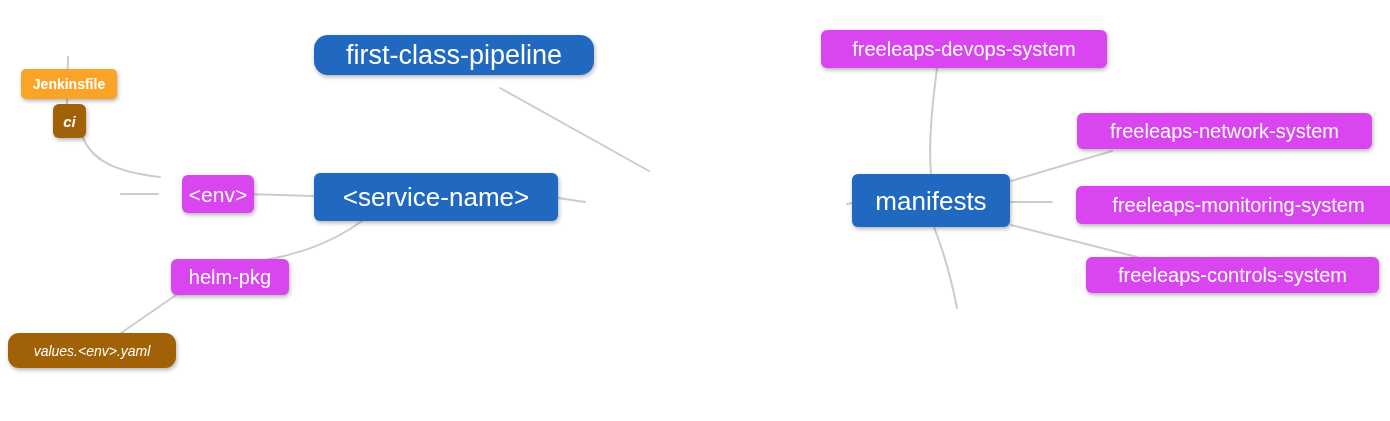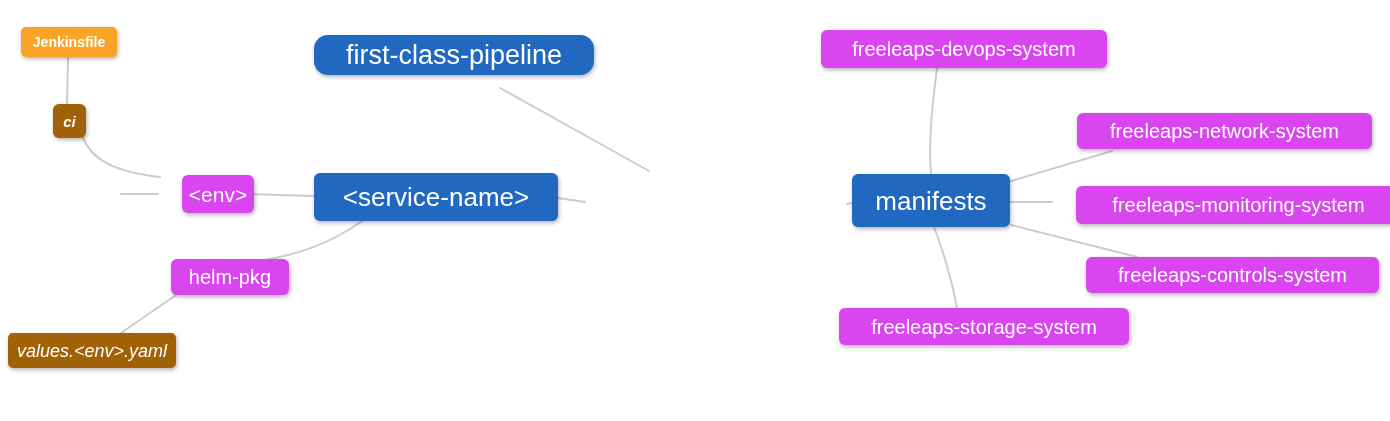--- a/index.html
+++ b/index.html
@@ -18,21 +18,21 @@
     display:flex;align-items:center;justify-content:center;
     color:#ffffff;
     white-space:nowrap;
     border-radius:6px;
     box-shadow:1px 2px 4px rgba(0,0,0,0.30);
     cursor:default;
     line-height:1;
   }
   .c-blue  {background:#2068C0;}
   .c-green {background:#d946ef;margin-left:24px;}
-  .c-orange{background:#F9A427;}
+  .c-orange{background:#F9A427;margin-top:42px;}
   .c-red   {background:#a16207;font-style:italic;}
   .c-dark  {background:#3D3938;}
 </style>
 </head>
 <body>
 
 <div class="canvas">
 
   <svg class="edges" viewBox="0 0 1390 421">
     <path d="M68,57 L67,104"></path>
@@ -53,32 +53,31 @@
 
   <div class="node c-orange" style="left:21px;top:27px;width:96px;height:30px;font-size:14px;font-weight:bold;border-radius:5px">Jenkinsfile</div>
 
   <div class="node c-red" style="left:53px;top:104px;width:33px;height:34px;font-size:15px;font-weight:bold">ci</div>
 
 
   <div class="node c-green" style="left:158px;top:175px;width:72px;height:38px;font-size:21px">&lt;env&gt;</div>
 
   <div class="node c-green" style="left:147px;top:259px;width:118px;height:36px;font-size:20px">helm-pkg</div>
 
-  <div class="node c-red" style="left:8px;top:333px;width:168px;height:35px;font-size:18px;border-radius:5px">values.&lt;env&gt;.yaml</div>
+  <div class="node c-red" style="left:8px;top:333px;width:168px;height:35px;font-size:14px;border-radius:11px">values.&lt;env&gt;.yaml</div>
 
   <div class="node c-blue" style="left:314px;top:35px;width:280px;height:40px;font-size:27px;border-radius:14px">first-class-pipeline</div>
 
   <div class="node c-blue" style="left:314px;top:173px;width:244px;height:48px;font-size:26px">&lt;service-name&gt;</div>
 
 
   <div class="node c-blue" style="left:852px;top:174px;width:158px;height:53px;font-size:26px">manifests</div>
 
   <div class="node c-green" style="left:797px;top:30px;width:286px;height:38px;font-size:20px">freeleaps-devops-system</div>
 
   <div class="node c-green" style="left:1053px;top:113px;width:295px;height:36px;font-size:20px">freeleaps-network-system</div>
 
   <div class="node c-green" style="left:1052px;top:186px;width:325px;height:38px;font-size:20px">freeleaps-monitoring-system</div>
 
   <div class="node c-green" style="left:1062px;top:257px;width:293px;height:36px;font-size:20px">freeleaps-controls-system</div>
 
-  <div class="node c-green" style="left:815px;top:308px;width:290px;height:37px;font-size:20px">freeleaps-storage-system</div>
 
 </div>
 
 </body></html>

